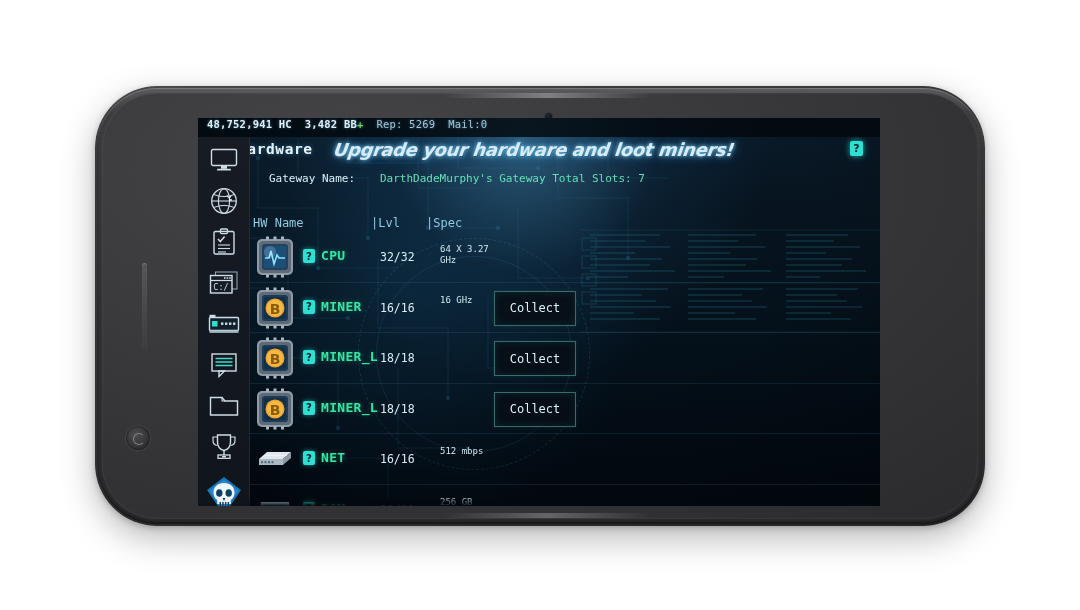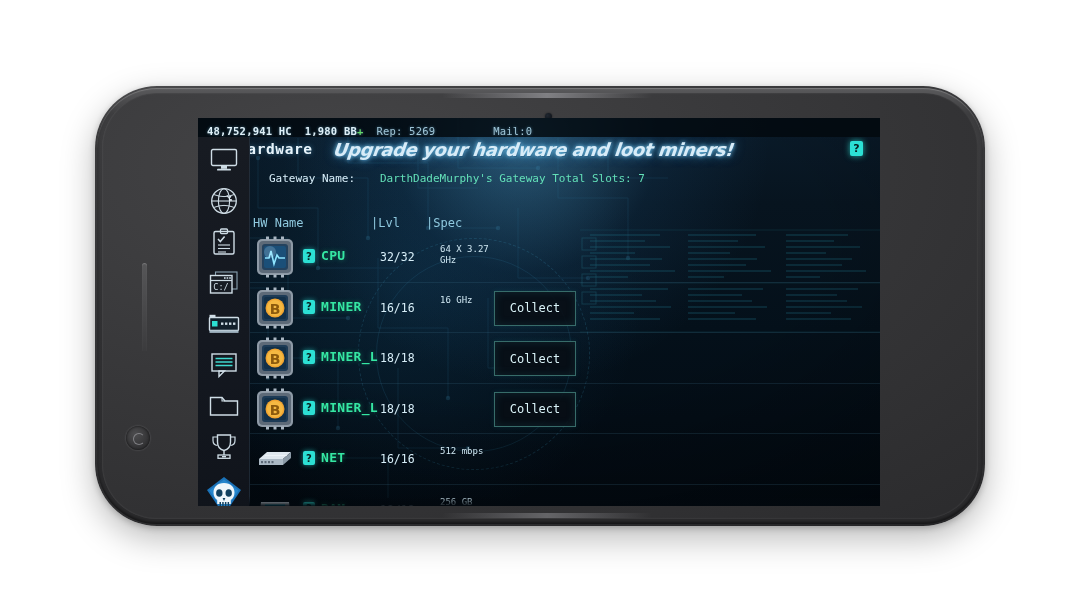--- a/index.html
+++ b/index.html
@@ -80,29 +80,29 @@
     border:1px solid rgba(60,150,190,.14);
   }
   .vignette{position:absolute;inset:0;
     background:radial-gradient(115% 105% at 45% 30%,rgba(0,0,0,0) 40%,rgba(0,0,0,.55) 100%);
     pointer-events:none;}
 
   
   .statusbar{
     position:absolute;left:0;top:0;width:100%;height:19px;
     background:rgba(2,8,14,.82);
-    display:flex;align-items:flex-end;gap:13px;padding-left:9px;
+    display:flex;align-items:flex-start;gap:13px;padding-left:9px;
     font-size:10.5px;color:#cfe9f3;letter-spacing:.2px;z-index:6;
     text-shadow:0 0 3px rgba(120,200,240,.5);
   }
   .st-hc{color:#dff0f8;font-weight:bold;}
   .st-bb{color:#dff0f8;font-weight:bold;}
   .plus{color:#66d86a;font-weight:bold;}
   .st-rep{color:#9fc4d6;}
-  .st-mail{color:#9fc4d6;margin-left:45px;}
+  .st-mail{color:#9fc4d6;}
 
   
   .sidebar{
     position:absolute;left:0;top:19px;width:51px;height:369px;
     background:linear-gradient(180deg,#171b22 0%,#141820 55%,#10141b 100%);
     border-right:1px solid rgba(90,130,160,.18);
     z-index:5;
     display:flex;flex-direction:column;align-items:center;padding-top:8px;gap:11px;
   }
   .side-ico{width:34px;height:30px;display:flex;align-items:center;justify-content:center;cursor:pointer;}
@@ -297,21 +297,21 @@
               <rect x="2" y="28" width="14" height="12"></rect>
               <rect x="2" y="46" width="14" height="12"></rect>
               <rect x="2" y="64" width="14" height="12"></rect>
             </g>
           </svg>
         </div>
 
         <div class="statusbar">
           <span class="st-hc">48,752,941 HC</span>
           <span>
-            <span class="st-bb">1,980 BB</span><span class="plus">+</span>
+            <span class="st-bb">3,482 BB</span><span class="plus">+</span>
           </span>
           <span class="st-rep">Rep: 5269</span>
           <span class="st-mail">Mail:0</span>
         </div>
 
         <div class="sidebar">
           <div class="side-ico">
             <svg width="28" height="24" viewBox="0 0 28 24">
               <rect x="1.5" y="1.5" width="25" height="16" rx="1.4" fill="none" stroke="#cfdde6" stroke-width="1.4"></rect>
               <rect x="11" y="17.5" width="6" height="3.3" fill="#cfdde6"></rect>

